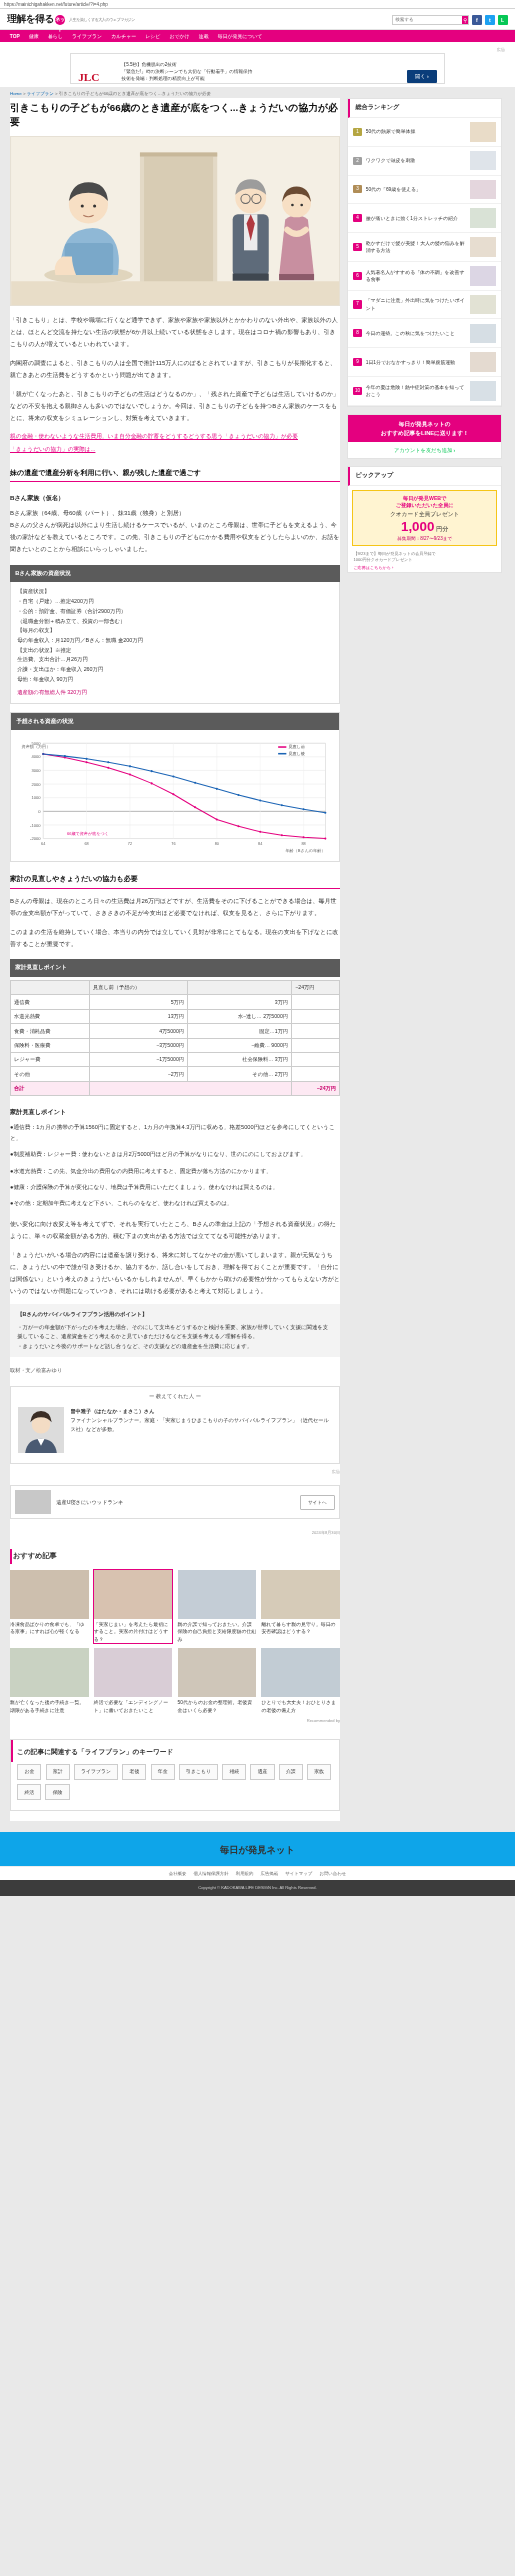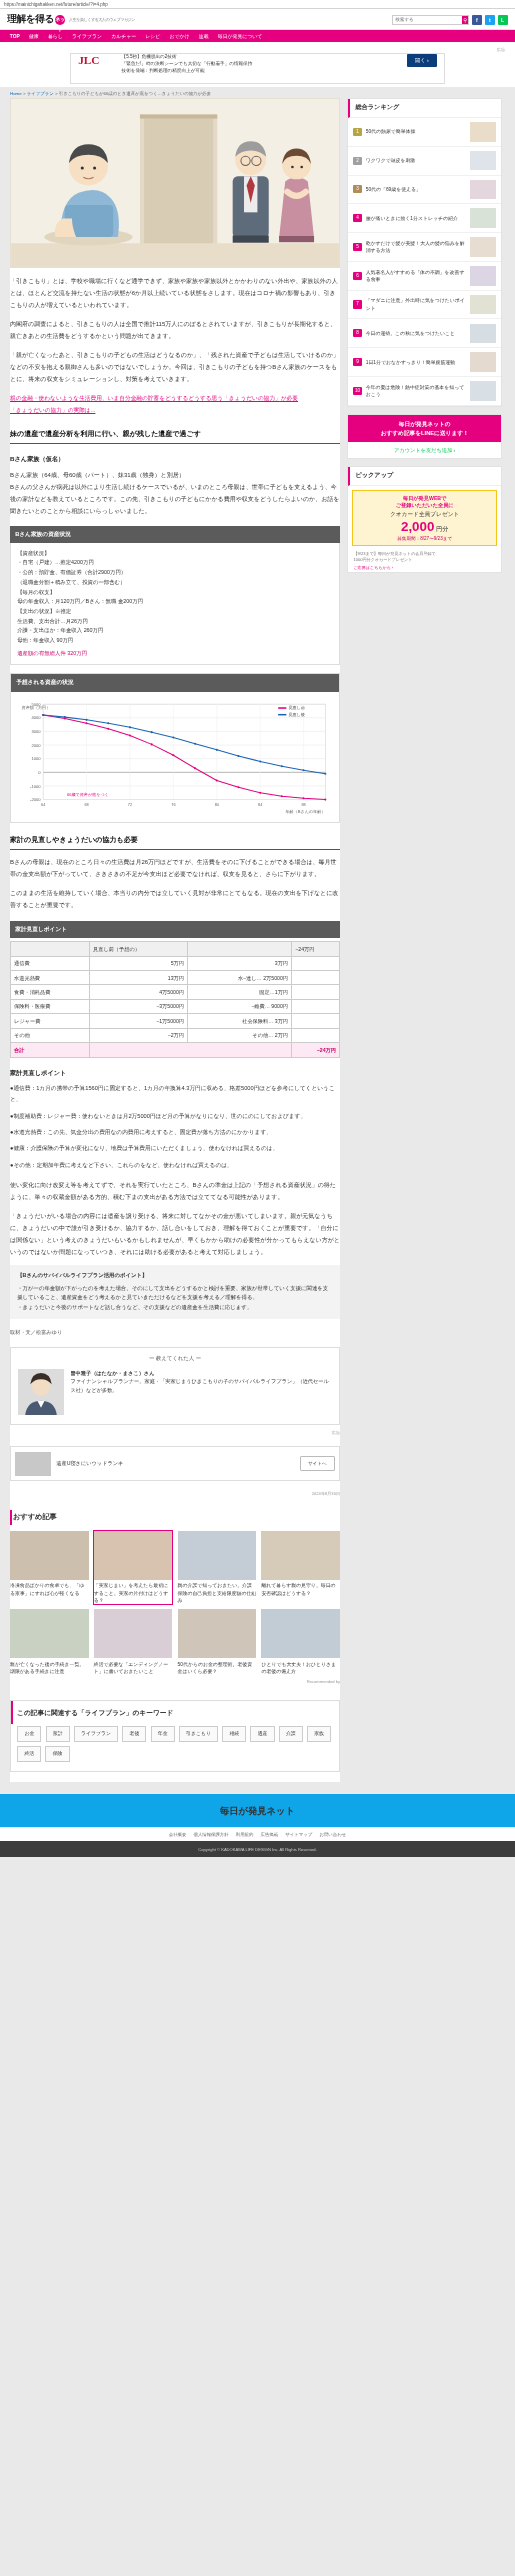--- a/index.html
+++ b/index.html
@@ -53,21 +53,21 @@
     background:#e4007f; display:flex; align-items:center;
     color:#fff; font-size:4.9px; padding:0 5.2px; height:11.3px;
   }
   .gnav a { color:#fff; text-decoration:none; padding:0 4.6px; white-space:nowrap; }
   .gnav .home { font-weight:bold; }
   
   .ad-wrap { background:#fff; padding:5.2px 0 3.1px 0; text-align:center; }
   .ad-label { font-size:4.1px; color:#999; text-align:right; width:495px; margin:0 auto 1px auto;}
   .ad-banner {
     width:375px; height:31px; margin:0 auto; background:#fff; border:0.5px solid #ddd;
-    display:flex; align-items:flex-start; padding:0 7.2px; gap:22px;
+    display:flex; align-items:flex-end; padding:0 7.2px; gap:22px;
   }
   .ad-logo { font-size:11.3px; font-weight:bold; color:#c8102e; font-family:"Liberation Serif", serif; }
   .ad-text { flex:1; font-size:4.6px; line-height:1.5; color:#333; text-align:left;}
   .ad-cta { background:#0a3d7a; color:#fff; font-size:5.2px; padding:3.1px 8.2px; border-radius:1px; }
   
   .breadcrumb {
     width:495px; margin:0 auto; padding:3.6px 0 2.1px 0; font-size:4.4px; color:#666;
   }
   .breadcrumb a { color:#0b67b2; text-decoration:none; }
   
@@ -214,20 +214,21 @@
   <span> &gt; </span>
   <a href="#">ライフプラン</a>
   <span> &gt; </span>
   <span>引きこもりの子どもが66歳のとき遺産が底をつく…きょうだいの協力が必要</span>
 </div>
 
 <div class="container">
 
   <div class="main">
 
+    <h1 class="article-title">引きこもりの子どもが66歳のとき遺産が底をつく...きょうだいの協力が必要</h1>
 
     <div class="hero">
       <svg width="329" height="170" viewBox="0 0 638 330">
         <rect x="0" y="0" width="638" height="330" fill="#f4efe4"></rect>
 
         <rect x="250" y="30" width="150" height="270" fill="#e3d9c6"></rect>
         <rect x="258" y="38" width="134" height="262" fill="#d8ccb4"></rect>
         <rect x="250" y="30" width="150" height="8" fill="#c8b89a"></rect>
 
         <rect x="0" y="280" width="638" height="50" fill="#e8ddc8"></rect>
@@ -600,21 +601,21 @@
       <div style="text-align:center;padding:4.1px;font-size:5.2px;color:#06c755;">アカウントを友だち追加 ›</div>
     </div>
 
     <div class="side-block">
       <div class="side-title">ピックアップ</div>
       <div class="pickup-banner">
         <div style="font-size:5.2px;color:#e4007f;font-weight:bold;white-space:pre-line">毎日が発見WEBで
 ご登録いただいた全員に</div>
         <div style="font-size:5.7px;margin-top:2.1px;">クオカード全員プレゼント</div>
         <div>
-          <span class="pickup-big">2,000</span>
+          <span class="pickup-big">1,000</span>
           <span style="font-size:6.2px;">円分</span>
         </div>
         <div style="font-size:4.6px;color:#c8006a;margin-top:1.5px;">募集期間：8/27〜9/23まで</div>
       </div>
       <div class="small-note" style="white-space:pre-line">【9/23まで】毎日が発見ネットの会員登録で
 1000円分クオカードプレゼント</div>
       <div class="small-note" style="color:#e4007f;">ご応募はこちらから ›</div>
     </div>
 
   </div>

